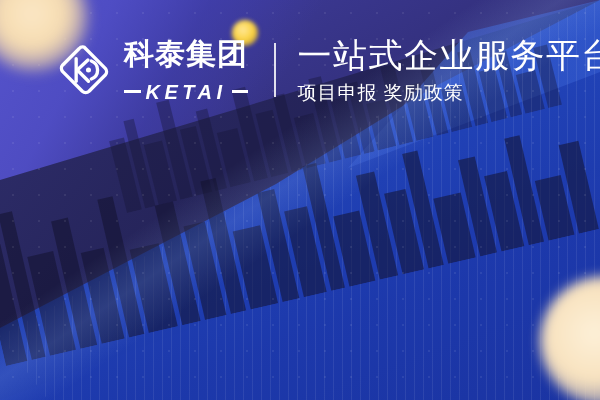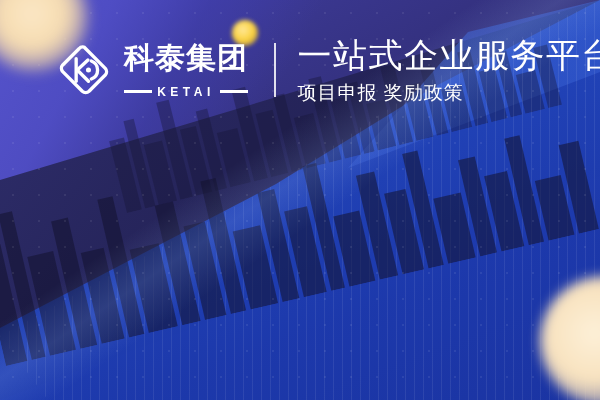--- a/index.html
+++ b/index.html
@@ -192,26 +192,27 @@
     margin-top: 5px;
     width: 100%;
   }
   .logo-rule {
     flex: 1 1 auto;
     height: 3px;
     background: #ffffff;
     min-width: 11px;
   }
   .logo-en {
-    font-size: 12px;
+    font-size: 20px;
     font-weight: 700;
     color: #ffffff;
     letter-spacing: 4.5px;
     white-space: nowrap;
     font-family: "Liberation Sans", sans-serif;
+    font-style: italic;
   }
 
   .divider {
     width: 1.5px;
     height: 54px;
     background: rgba(255,255,255,0.85);
     margin: 0 22px 0 26px;
     flex: none;
   }
 

